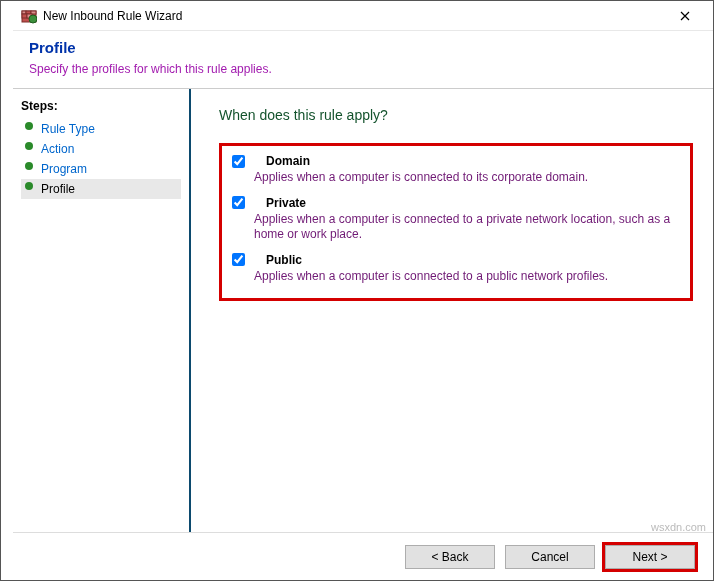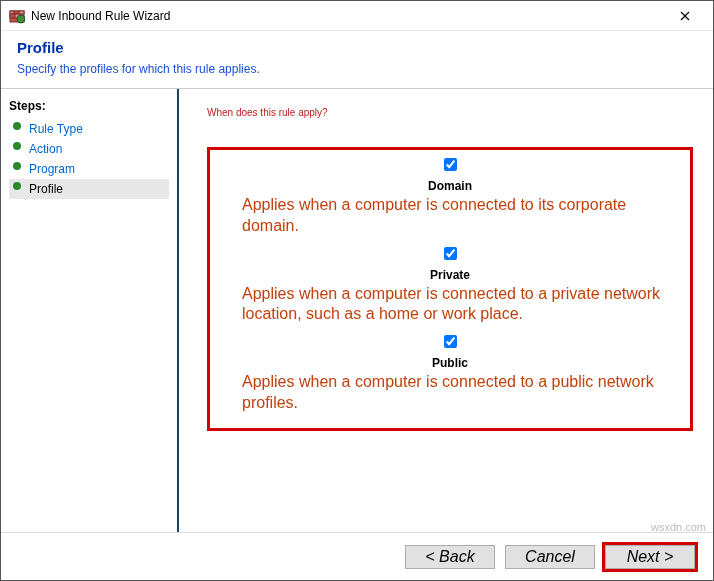--- a/index.html
+++ b/index.html
@@ -11,20 +11,21 @@
       height: 581px;
       overflow: hidden;
     }
     .window {
       width: 714px;
       height: 581px;
       border: 1px solid #555;
       display: flex;
       flex-direction: column;
       background: #fff;
+      padding-left: 12px;
     }
     .titlebar {
       height: 30px;
       display: flex;
       align-items: center;
       padding: 0 8px;
       border-bottom: 1px solid #e8e8e8;
     }
     .titlebar .app-icon {
       width: 16px; height: 16px;
@@ -39,21 +40,21 @@
       cursor: default;
     }
     .header {
       padding: 8px 16px 12px 16px;
       border-bottom: 1px solid #ccc;
     }
     .header h1 {
       font-size: 15px; font-weight: 600; color: #0033aa;
       margin-bottom: 6px;
     }
-    .header p { font-size: 12px; color: #1d4ed8; }
+    .header p { font-size: 12px; color: #a21caf; }
     .body {
       flex: 1;
       display: flex;
       min-height: 0;
     }
     .sidebar {
       width: 178px;
       border-right: 2px solid #0c4a6e;
       padding: 10px 8px;
     }
@@ -77,54 +78,53 @@
     .step a { color: #0066cc; text-decoration: none; }
     .step.current {
       background: #e8e8e8;
     }
     .step.current span.label { color: #000; }
     .content {
       flex: 1;
       padding: 18px 20px 10px 28px;
       position: relative;
     }
-    .question { font-size: 10px; color: #b91c1c; margin-bottom: 29px; }
+    .question { font-size: 14px; color: #14532d; margin-bottom: 20px; }
     .highlight-box {
       border: 3px solid #d40000;
       padding: 8px 10px 14px 10px;
     }
     .chk-row { margin-bottom: 10px; }
     .chk-line {
-      display: flex; align-items: center; gap: 8px;
+      display: flex; align-items: center; gap: 21px;
       margin-bottom: 2px;
-      flex-direction: column;
     }
     .chk-line input { width: 13px; height: 13px; }
     .chk-line .lbl { font-weight: 700; font-size: 12px; }
     .chk-desc {
-      font-size: 16px; color: #c2410c;
+      font-size: 12px; color: #701a75;
       margin-left: 22px;
       line-height: 1.3;
     }
     .footer {
       height: 48px;
       border-top: 1px solid #ddd;
       display: flex;
       align-items: center;
       justify-content: flex-end;
       padding: 0 18px;
       gap: 10px;
     }
     .btn {
       width: 90px; height: 24px;
       background: #e1e1e1;
       border: 1px solid #adadad;
-      font-size: 16px;
+      font-size: 12px;
       cursor: default;
-      display: flex; align-items: center; justify-content: center; font-style: italic;
+      display: flex; align-items: center; justify-content: center;
     }
     .btn-highlight {
       outline: 3px solid #d40000;
       outline-offset: 0;
     }
     .watermark {
       position: absolute;
       bottom: 48px; right: 8px;
       font-size: 11px; color: #bbb;
     }

